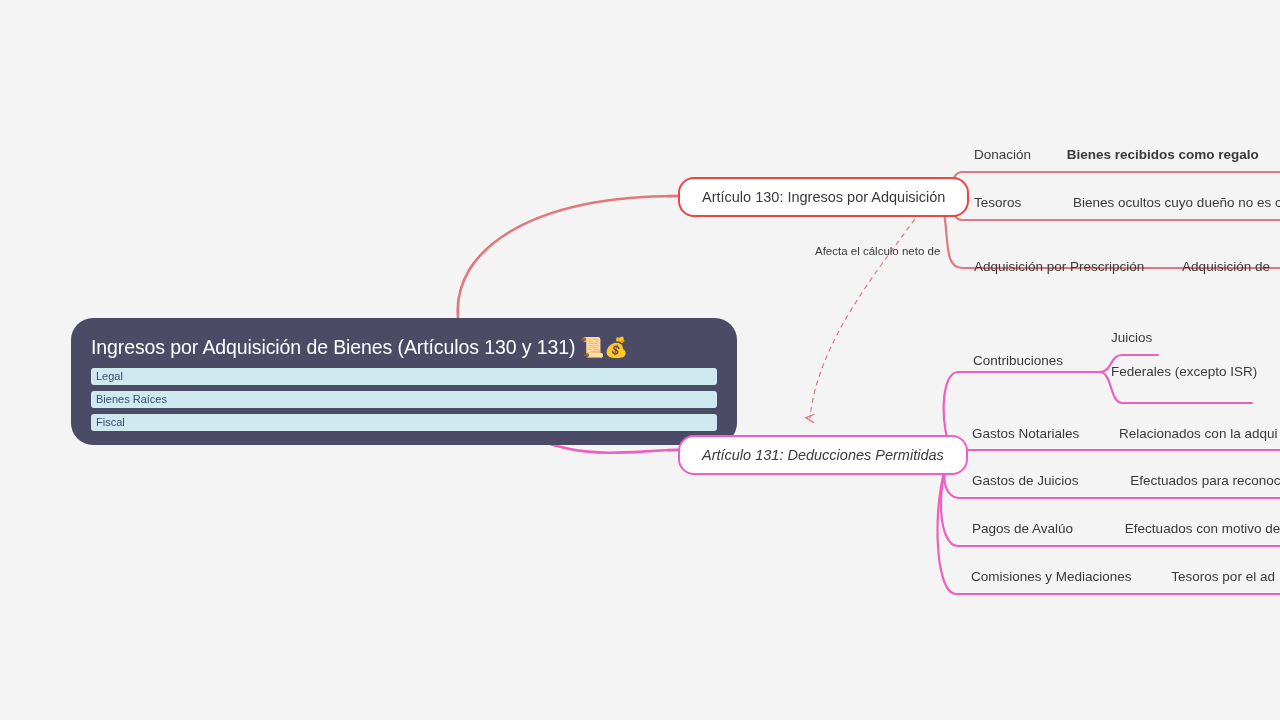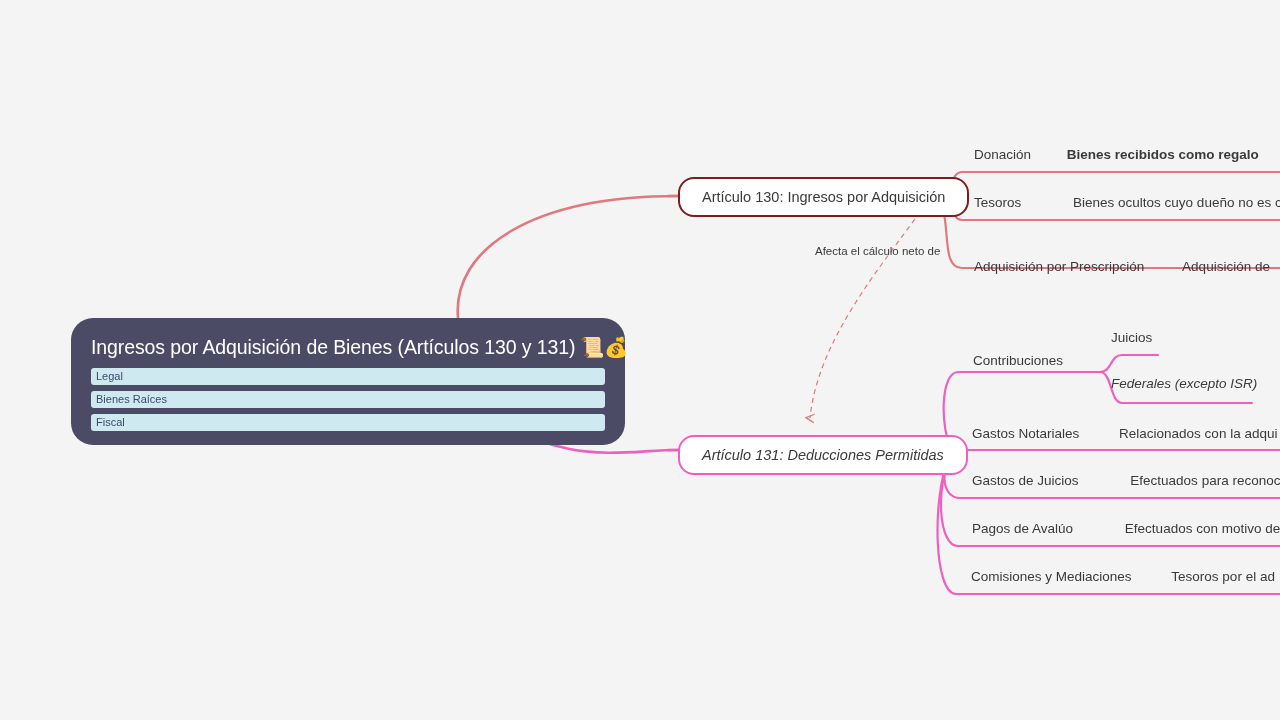--- a/index.html
+++ b/index.html
@@ -26,21 +26,21 @@
     width: 1280px;
     height: 720px;
     pointer-events: none;
   }
 
   
   .root-node {
     position: absolute;
     left: 71px;
     top: 318px;
-    width: 554px;
+    width: 666px;
     box-sizing: border-box;
     background: #4b4b66;
     border-radius: 22px;
     padding: 16px 20px 14px 20px;
   }
   .root-title {
     color: #ffffff;
     font-size: 19.5px;
     line-height: 26px;
     white-space: nowrap;
@@ -61,21 +61,21 @@
     border-radius: 3px;
     white-space: nowrap;
   }
 
   
   .branch-node {
     position: absolute;
     box-sizing: border-box;
     background: #ffffff;
     border-radius: 16px;
-    border: 2px solid #7f1d1d;
+    border: 2px solid #ef4444;
     padding: 8px 22px;
     white-space: nowrap;
   }
   .branch-node.pink {
     border-color: #ef5fc0;
   }
   .branch-label {
     font-size: 14.5px;
     color: #3a3a3a;
     line-height: 20px;
@@ -170,21 +170,21 @@
   </div>
 
   <div class="leaf" style="left:973px; top:352px;">
     <span class="leaf-title">Contribuciones</span>
   </div>
 
   <div class="leaf" style="left:1111px; top:329px;">
     <span class="leaf-title">Juicios</span>
   </div>
 
-  <div class="leaf" style="left:1111px; top:375px;font-style:italic;">
+  <div class="leaf" style="left:1111px; top:363px;">
     <span class="leaf-title">Federales (excepto ISR)</span>
   </div>
 
   <div class="leaf" style="left:972px; top:425px;">
     <span class="leaf-title">Gastos Notariales</span>
     <span style="margin-left:30px;">Relacionados con la adqui</span>
   </div>
 
   <div class="leaf" style="left:972px; top:472px;">
     <span class="leaf-title">Gastos de Juicios</span>

